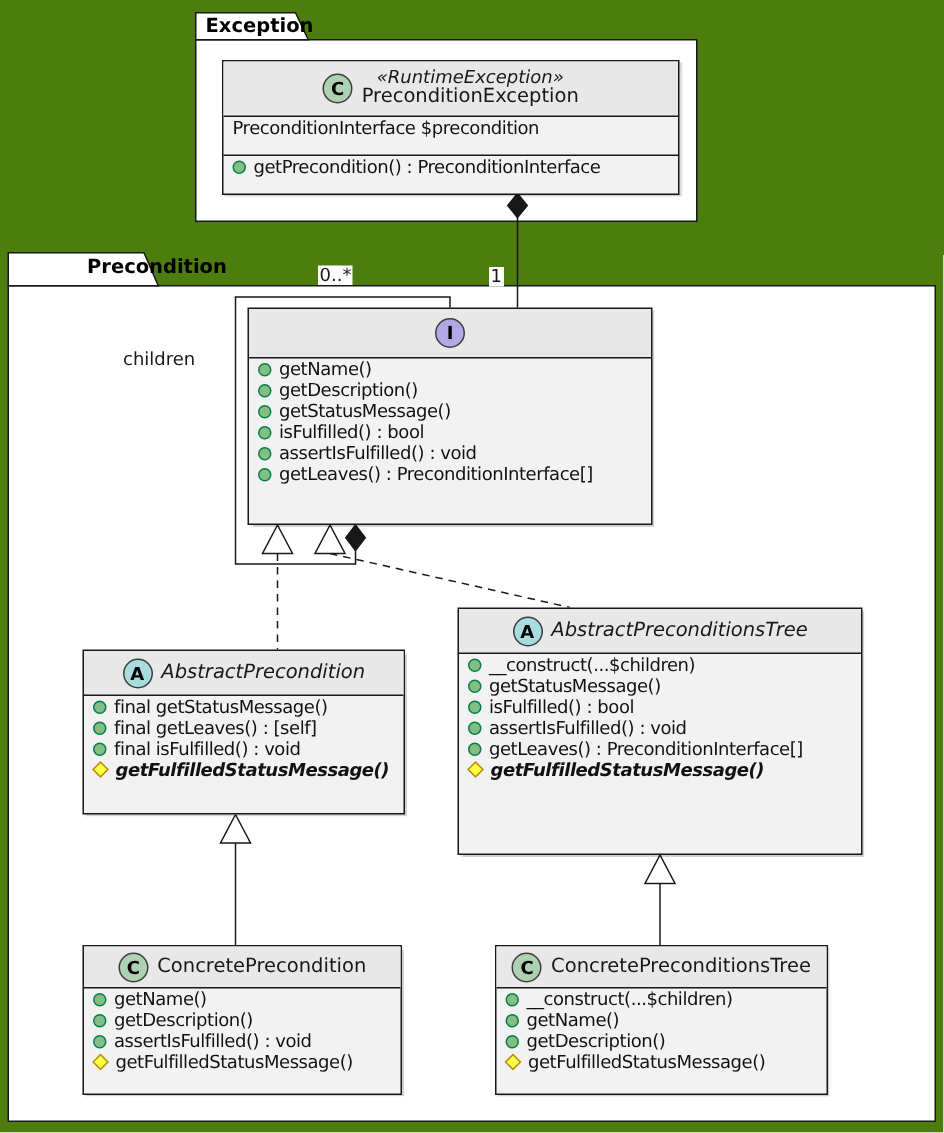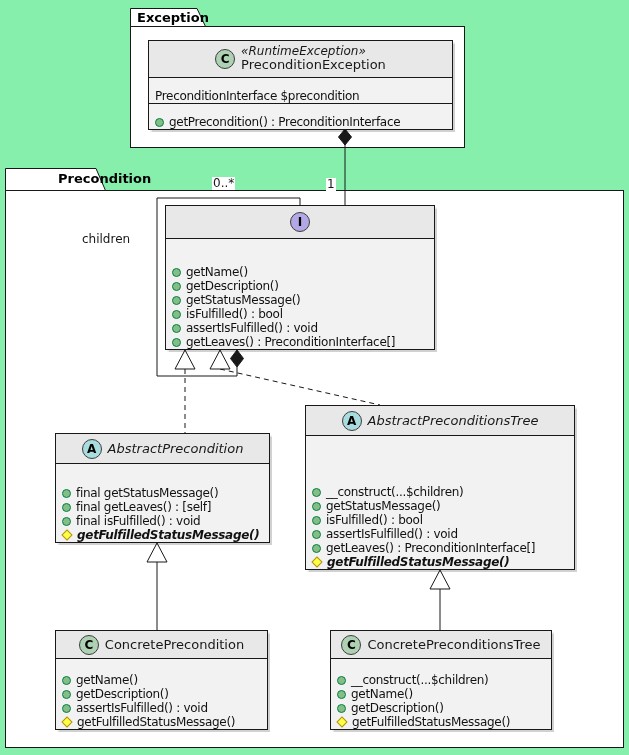--- a/index.html
+++ b/index.html
@@ -1,42 +1,42 @@
 <!DOCTYPE html>
 <html style="--box-fill: #F2F2F2; --header-fill: #E8E8E8; --border: #181818; --class-spot: #ADD1B2; --interface-spot: #B4A7E5; --abstract-spot: #A9DCDF; --public-icon: #84BE84; --protected-icon: #FFFF44; --private-icon: #F24D5C;"><head>
 <meta charset="utf-8">
 <style>
   * { margin:0; padding:0; box-sizing:border-box; }
   html,body { background:#ffffff; font-family:"DejaVu Sans", sans-serif; color:#181818; }
-  .canvas { position:relative; width:629px; height:755px; background:#86efac; overflow:hidden; }
+  .canvas { position:relative; width:629px; height:755px; background:#4d7c0f; overflow:hidden; }
   .edges-layer { position:absolute; left:0; top:0; width:629px; height:755px; }
 
   .uml-class {
     position:absolute; display:flex; flex-direction:column;
     background:var(--box-fill,#F2F2F2); border:1px solid var(--border,#181818);
     box-shadow:1.5px 1.5px 1px rgba(0,0,0,0.18);
   }
   .cls-header {
     flex:0 0 auto; display:flex; align-items:center; justify-content:center; gap:6px;
     border-bottom:1px solid var(--border,#181818); background:var(--header-fill,#E8E8E8); padding:2px 6px;
   }
-  .titles { display:flex; flex-direction:column; align-items:flex-start; line-height:1.15; }
+  .titles { display:flex; flex-direction:column; align-items:center; line-height:1.15; }
   .stereotype { font-size:12px; font-style:italic; white-space:nowrap; }
   .cls-name { font-size:13px; font-weight:normal; white-space:nowrap; }
   .cls-name.italic { font-style:italic; }
   .spot {
     width:20px; height:20px; border-radius:50%; border:1px solid #3d3d3d;
     display:flex; align-items:center; justify-content:center;
     font-size:12px; font-weight:bold; flex:0 0 auto; color:#000;
   }
   .spot-c { background:var(--class-spot,#ADD1B2); }
   .spot-i { background:var(--interface-spot,#B4A7E5); }
   .spot-a { background:var(--abstract-spot,#A9DCDF); }
 
-  .cls-section { display:flex; flex-direction:column; justify-content:flex-end; overflow:hidden; }
+  .cls-section { display:flex; flex-direction:column; justify-content:flex-start; overflow:hidden; }
   .cls-section + .cls-section { border-top:1px solid var(--border,#181818); }
   .cls-section.grow { flex:1 1 auto; }
 
   .member { display:flex; align-items:center; gap:5px; padding:0 6px; font-size:12px; letter-spacing:-0.3px; white-space:nowrap; }
   .member .mtext { color:#111; }
   .member.abstract .mtext { font-style:italic; font-weight:bold; }
 
   .vis { flex:0 0 auto; display:inline-block; }
   .vis-public { width:9px; height:9px; border-radius:50%; background:var(--public-icon,#84BE84); border:1px solid #038048; }
   .vis-protected { width:8px; height:8px; background:var(--protected-icon,#FFFF44); border:1px solid #B38D22; transform:rotate(45deg); margin:0 1px; }

